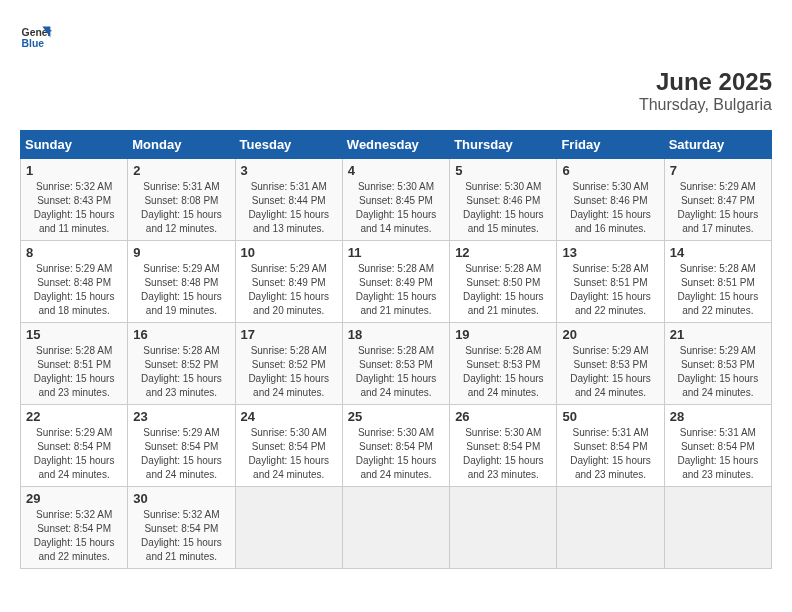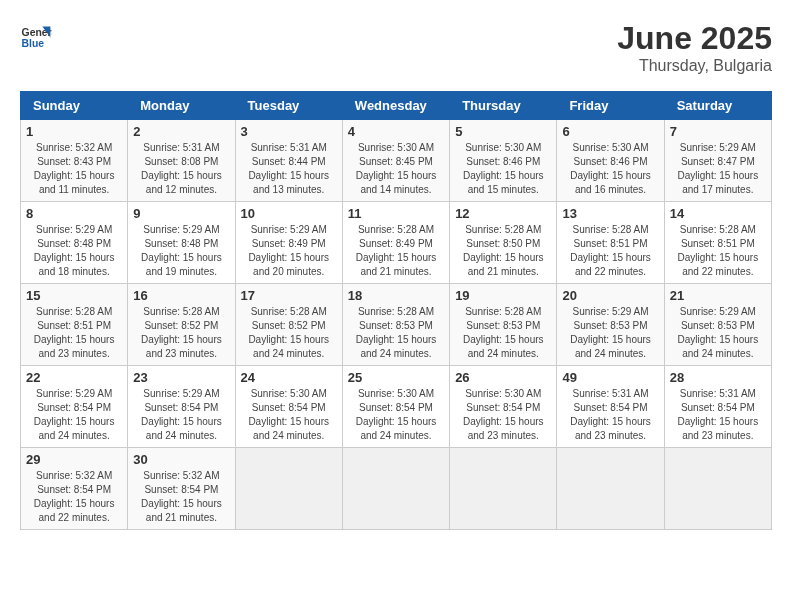--- a/index.html
+++ b/index.html
@@ -22,37 +22,38 @@
       gap: 4px;
     }
     .logo-icon {
       width: 32px;
       height: 32px;
     }
     .title-block {
       text-align: right;
     }
     .month-title {
-      font-size: 32px;
+      font-size: 24px;
       font-weight: bold;
       color: #333;
+      margin-top: 48px;
     }
     .subtitle {
       font-size: 16px;
       color: #555;
     }
     table {
       width: 100%;
       border-collapse: collapse;
       font-size: 11px;
     }
     thead tr th {
       background-color: #1a5fa8;
       color: #fff;
-      padding: 6px 12px;
+      padding: 6px 4px;
       font-size: 13px;
       font-weight: bold;
       text-align: left;
       border: 1px solid #1a5fa8;
     }
     tbody tr td {
       border: 1px solid #ccc;
       padding: 4px 5px;
       vertical-align: top;
       width: 107px;
@@ -295,21 +296,21 @@
 and 24 minutes.</div>
         </td>
         <td>
           <span class="day-num">26</span>
           <div class="day-info">Sunrise: 5:30 AM
 Sunset: 8:54 PM
 Daylight: 15 hours
 and 23 minutes.</div>
         </td>
         <td>
-          <span class="day-num">49</span>
+          <span class="day-num">50</span>
           <div class="day-info">Sunrise: 5:31 AM
 Sunset: 8:54 PM
 Daylight: 15 hours
 and 23 minutes.</div>
         </td>
         <td>
           <span class="day-num">28</span>
           <div class="day-info">Sunrise: 5:31 AM
 Sunset: 8:54 PM
 Daylight: 15 hours

